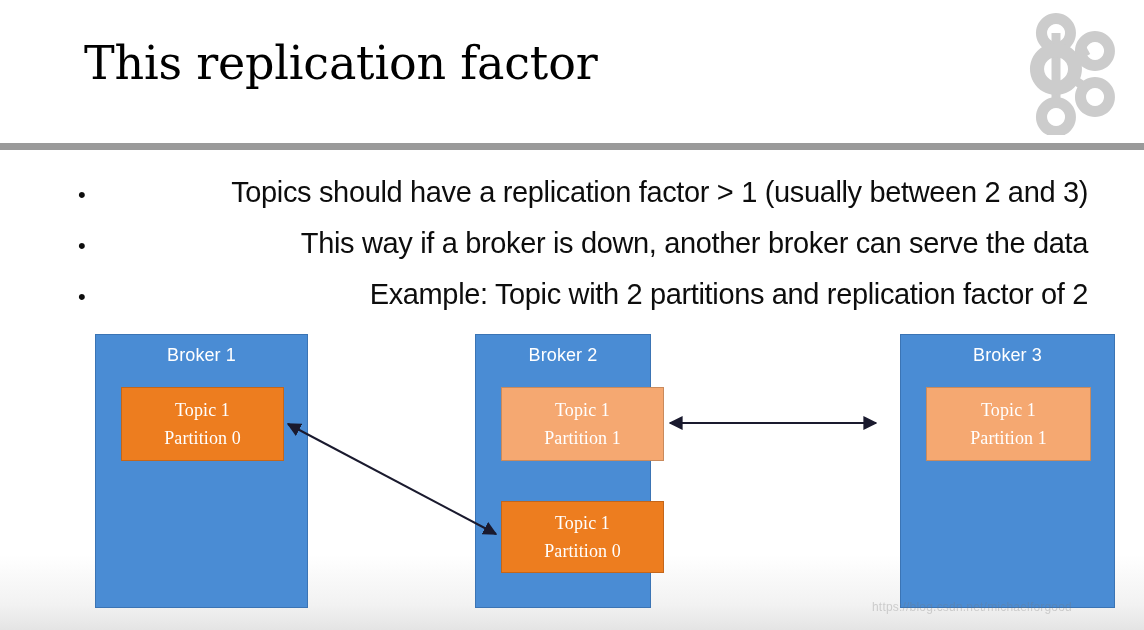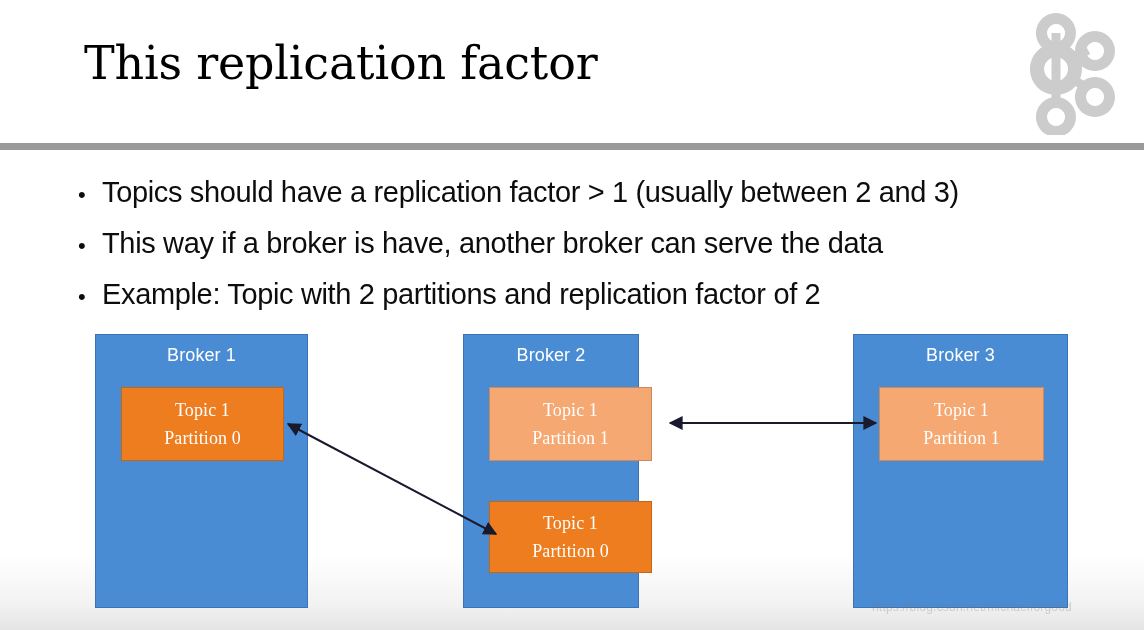--- a/index.html
+++ b/index.html
@@ -71,20 +71,21 @@
   .bullet-dot {
     width: 24px;
     flex: 0 0 24px;
     font-size: 22px;
     line-height: 40px;
     color: #0d0d0d;
   }
   .bullet-text {
     flex: 1 1 auto;
     white-space: nowrap;
+    text-align: right;
   }
 
   
   #diagram {
     position: absolute;
     left: 0;
     top: 0;
     width: 1144px;
     height: 630px;
   }
@@ -174,51 +175,51 @@
 
   <div id="header-rule"></div>
 
   <div id="bullet-list">
     <div class="bullet-row">
       <div class="bullet-dot">•</div>
       <div class="bullet-text">Topics should have a replication factor &gt; 1 (usually between 2 and 3)</div>
     </div>
     <div class="bullet-row">
       <div class="bullet-dot">•</div>
-      <div class="bullet-text">This way if a broker is have, another broker can serve the data</div>
+      <div class="bullet-text">This way if a broker is down, another broker can serve the data</div>
     </div>
     <div class="bullet-row">
       <div class="bullet-dot">•</div>
       <div class="bullet-text">Example: Topic with 2 partitions and replication factor of 2</div>
     </div>
   </div>
 
   <div id="diagram">
 
     <div class="broker" style="left:95px; top:334px; width:213px; height:274px;">
       <div class="broker-label">Broker 1</div>
       <div class="partition leader" style="left:25px; top:52px; width:163px; height:74px;">
         <span>Topic 1</span>
         <span>Partition 0</span>
       </div>
     </div>
 
-    <div class="broker" style="left:463px; top:334px; width:176px; height:274px;">
+    <div class="broker" style="left:475px; top:334px; width:176px; height:274px;">
       <div class="broker-label">Broker 2</div>
       <div class="partition replica" style="left:25px; top:52px; width:163px; height:74px;">
         <span>Topic 1</span>
         <span>Partition 1</span>
       </div>
       <div class="partition leader" style="left:25px; top:166px; width:163px; height:72px;">
         <span>Topic 1</span>
         <span>Partition 0</span>
       </div>
     </div>
 
-    <div class="broker" style="left:853px; top:334px; width:215px; height:274px;">
+    <div class="broker" style="left:900px; top:334px; width:215px; height:274px;">
       <div class="broker-label">Broker 3</div>
       <div class="partition replica" style="left:25px; top:52px; width:165px; height:74px;">
         <span>Topic 1</span>
         <span>Partition 1</span>
       </div>
     </div>
 
     <svg id="arrows" viewBox="0 0 1144 630">
       <defs>
         <marker id="ah-start" viewBox="0 0 10 10" refX="9" refY="5" markerWidth="7" markerHeight="7" orient="auto-start-reverse">

